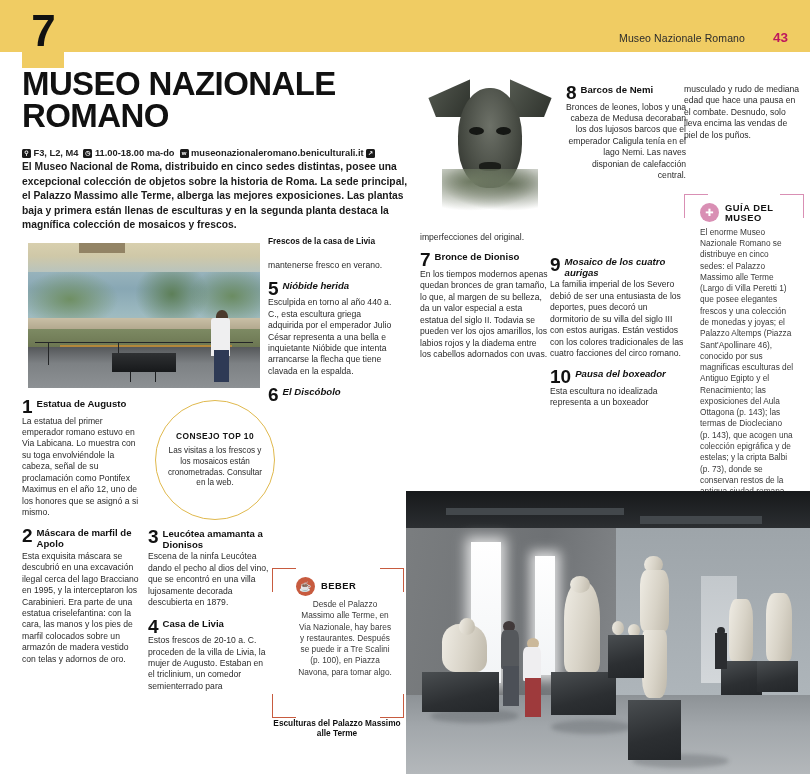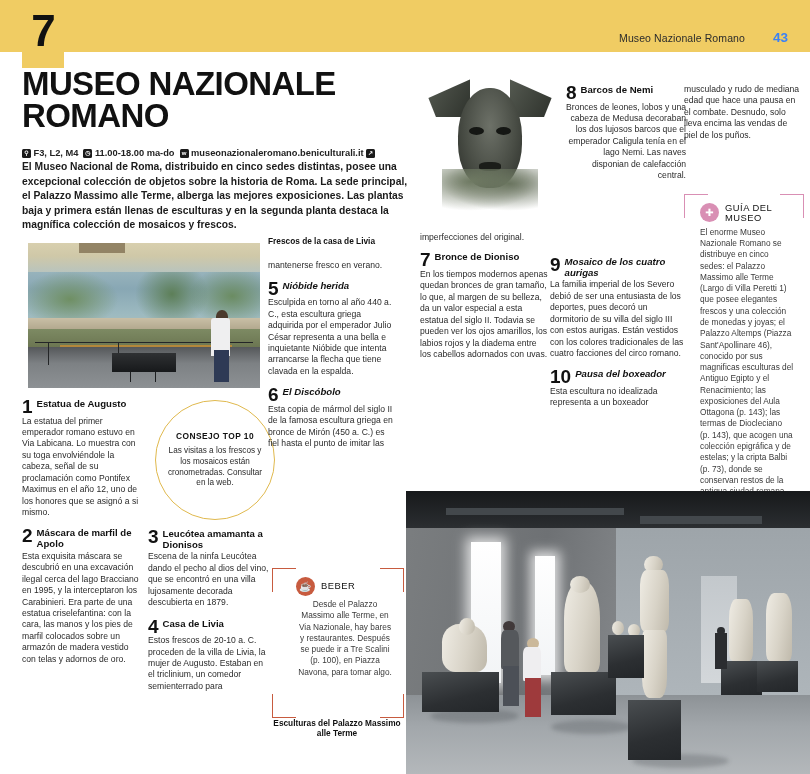--- a/index.html
+++ b/index.html
@@ -18,21 +18,21 @@
     background: #f0cc63;
   }
   .header-right {
     position: absolute; right: 22px; top: 30px;
     display: flex; align-items: center; gap: 28px;
   }
   .header-chapter-title {
     font-size: 10.5px; letter-spacing: .1px; color: #2b2b2b;
   }
   .header-pageno {
-    font-size: 13.5px; font-weight: bold; color: #3b82f6;
+    font-size: 13.5px; font-weight: bold; color: #be185d;
   }
   .chapter-tab {
     position: absolute; left: 22px; top: 10px;
     width: 42px; height: 58px; background: #f0cc63;
     display: flex; align-items: flex-start; justify-content: center;
   }
   .chapter-num {
     font-size: 44px; font-weight: bold; line-height: .95;
     color: #111; letter-spacing: -1px;
   }
@@ -122,21 +122,21 @@
 
   .box-head {
     display: flex; align-items: center; gap: 6px; margin-bottom: 3px;
   }
   .box-badge {
     width: 19px; height: 19px; border-radius: 50%;
     display: flex; align-items: center; justify-content: center;
     color: #fff; font-size: 10px; line-height: 1; flex: none;
   }
   .box-title {
-    font-size: 9.4px; font-weight: normal; letter-spacing: .5px; color: #111;
+    font-size: 9.4px; font-weight: bold; letter-spacing: .5px; color: #111;
     line-height: 1.1;
   }
   .box-body { font-size: 8.3px; line-height: 1.36; color: #3a3a3a; }
   .beber .box-body { text-align: center; padding-left: 0; }
 
   
   .photo { position: absolute; overflow: hidden; }
 
   .photo-fresco { left: 28px; top: 243px; width: 232px; height: 145px; }
   .fresco-wall {
@@ -396,21 +396,20 @@
         <span class="entry-title" style="font-style:italic">Nióbide herida</span>
       </div>
       <div class="entry-body">Esculpida en torno al año 440 a. C., esta escultura griega adquirida por el emperador Julio César representa a una bella e inquietante Nióbide que intenta arrancarse la flecha que tiene clavada en la espalda.</div>
     </div>
 
     <div class="entry">
       <div class="entry-head">
         <span class="entry-num">6</span>
         <span class="entry-title" style="font-style:italic">El Discóbolo</span>
       </div>
-      <div class="entry-body">Esta copia de mármol del siglo II de la famosa escultura griega en bronce de Mirón (450 a. C.) es fiel hasta el punto de imitar las</div>
     </div>
   </div>
 
   <div class="bracket-box beber">
     <div class="box-frame">
       <span class="h" style="left:0;  top:0;    background:#c75b3f"></span>
       <span class="v" style="left:0;  top:0;    background:#c75b3f"></span>
       <span class="h" style="right:0; top:0;    background:#c75b3f"></span>
       <span class="v" style="right:0; top:0;    background:#c75b3f"></span>
       <span class="h" style="left:0;  bottom:0; background:#c75b3f"></span>

